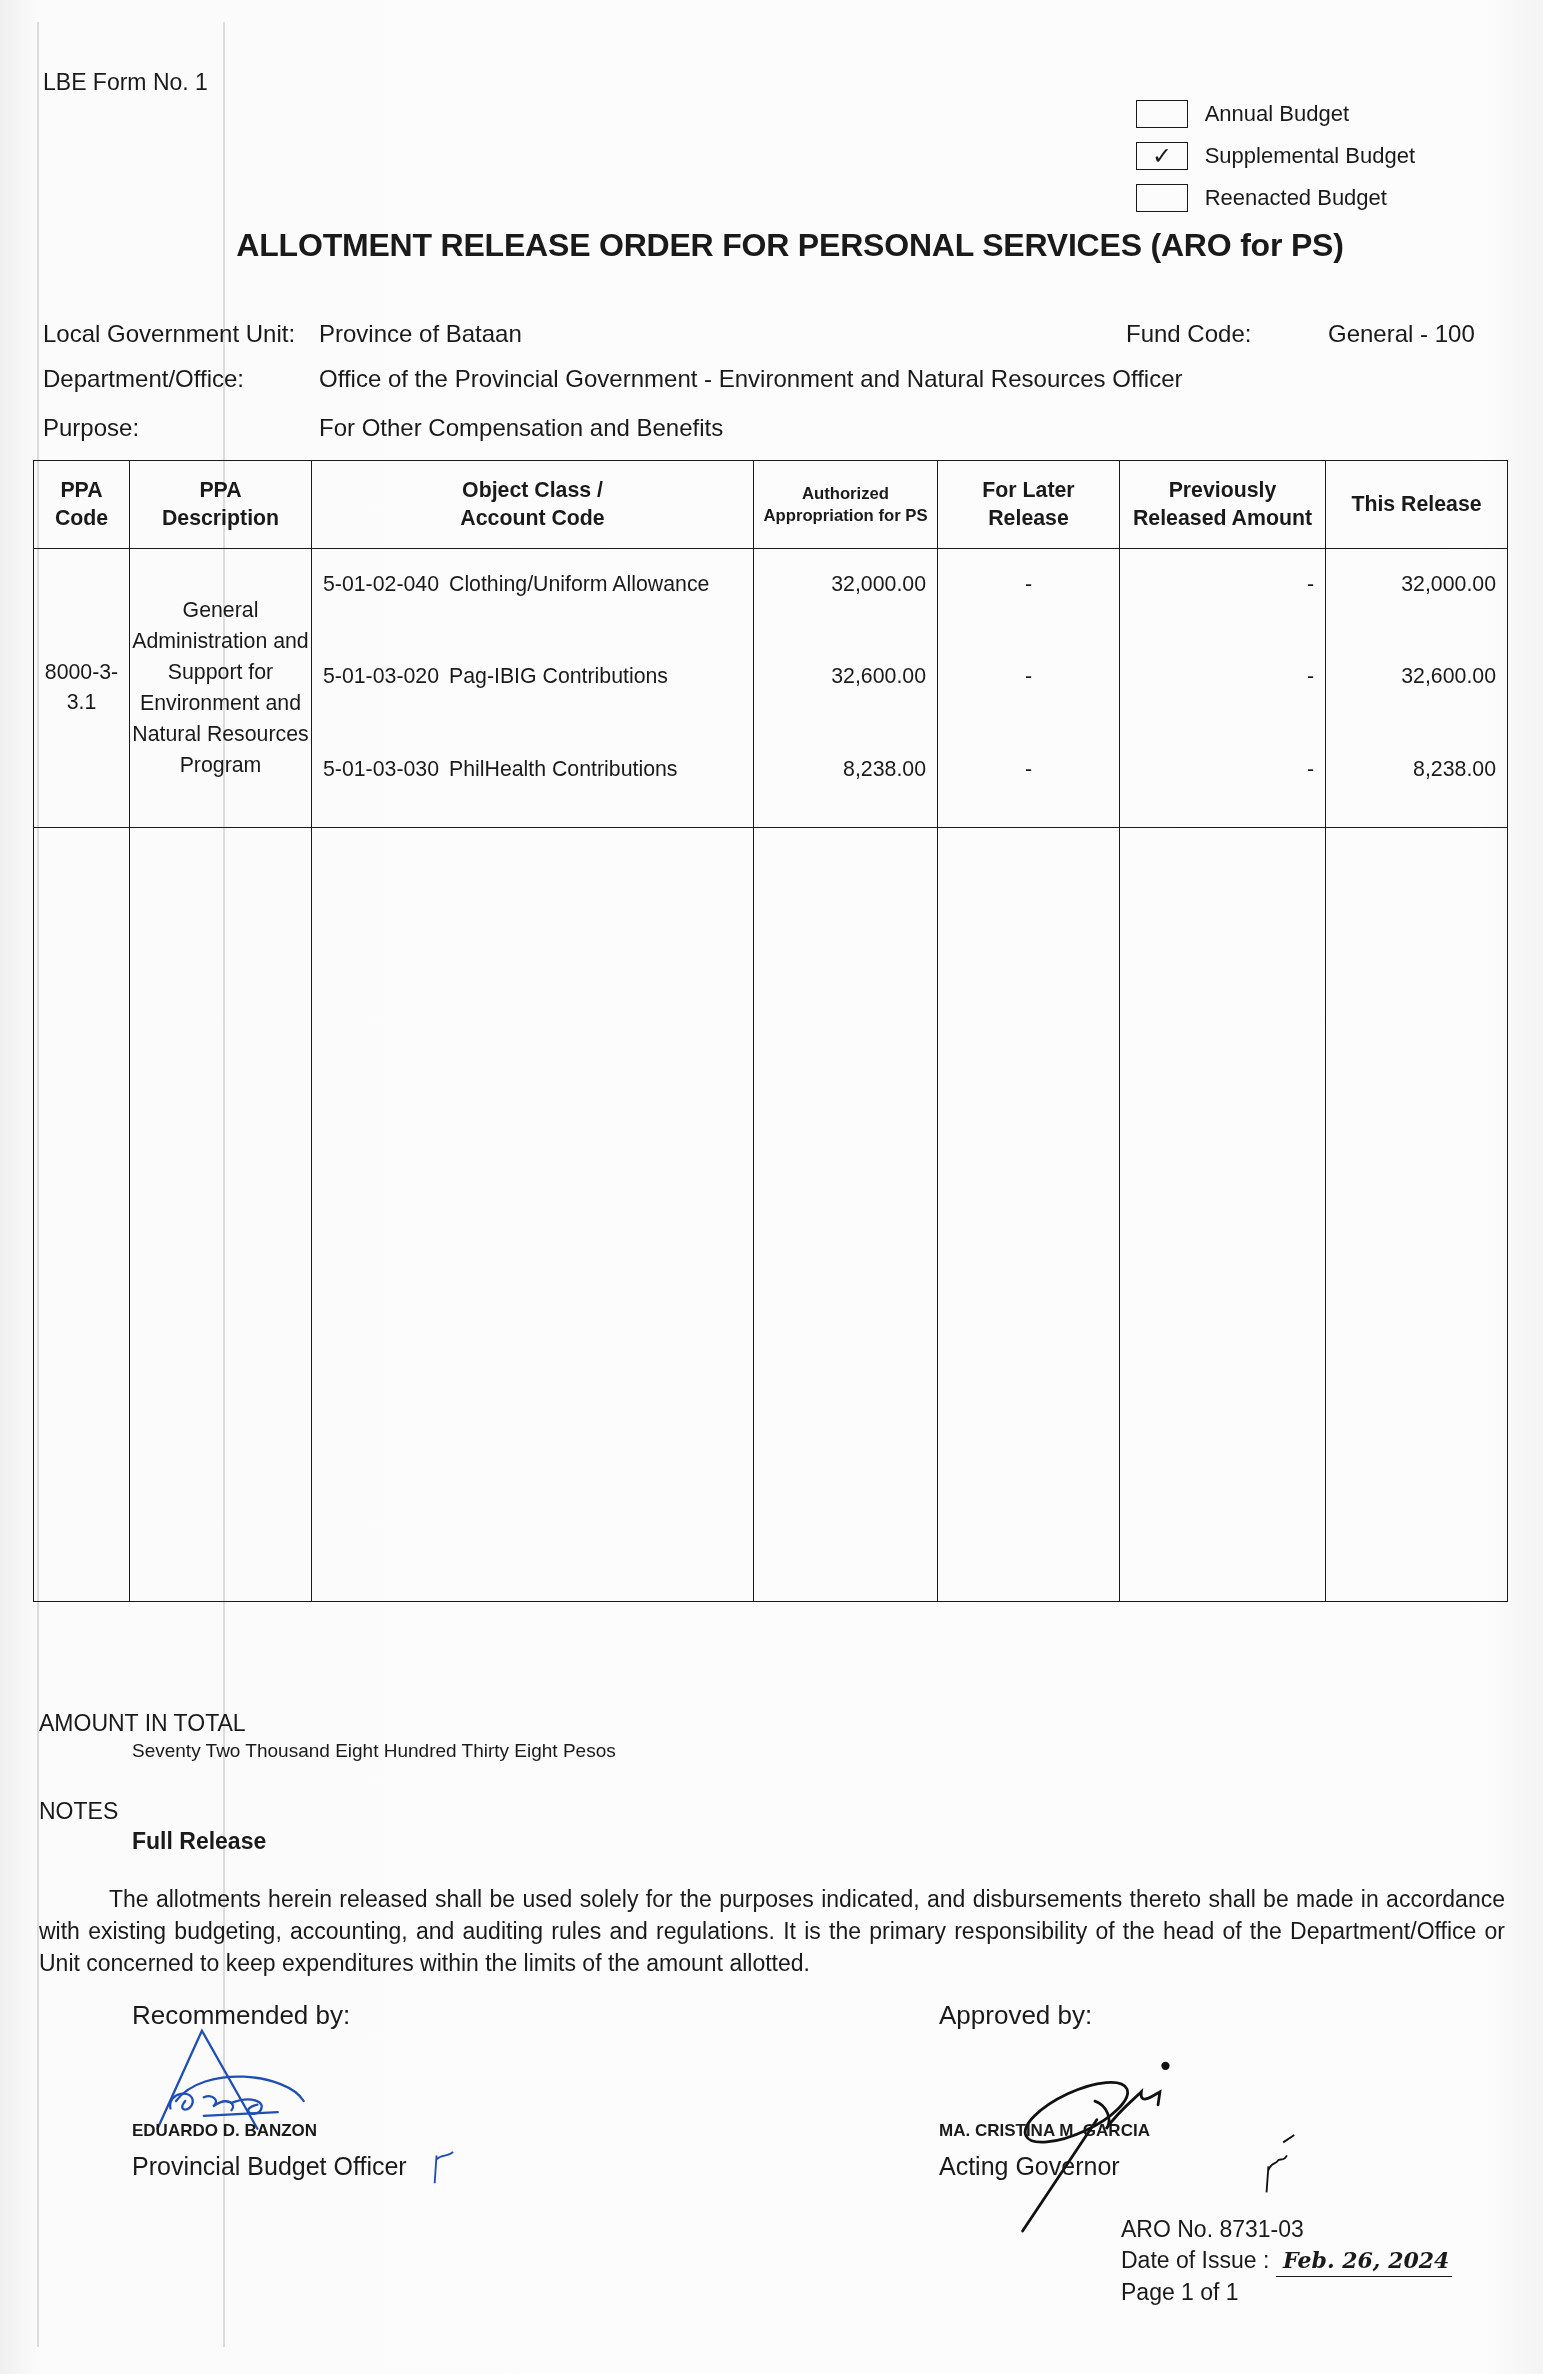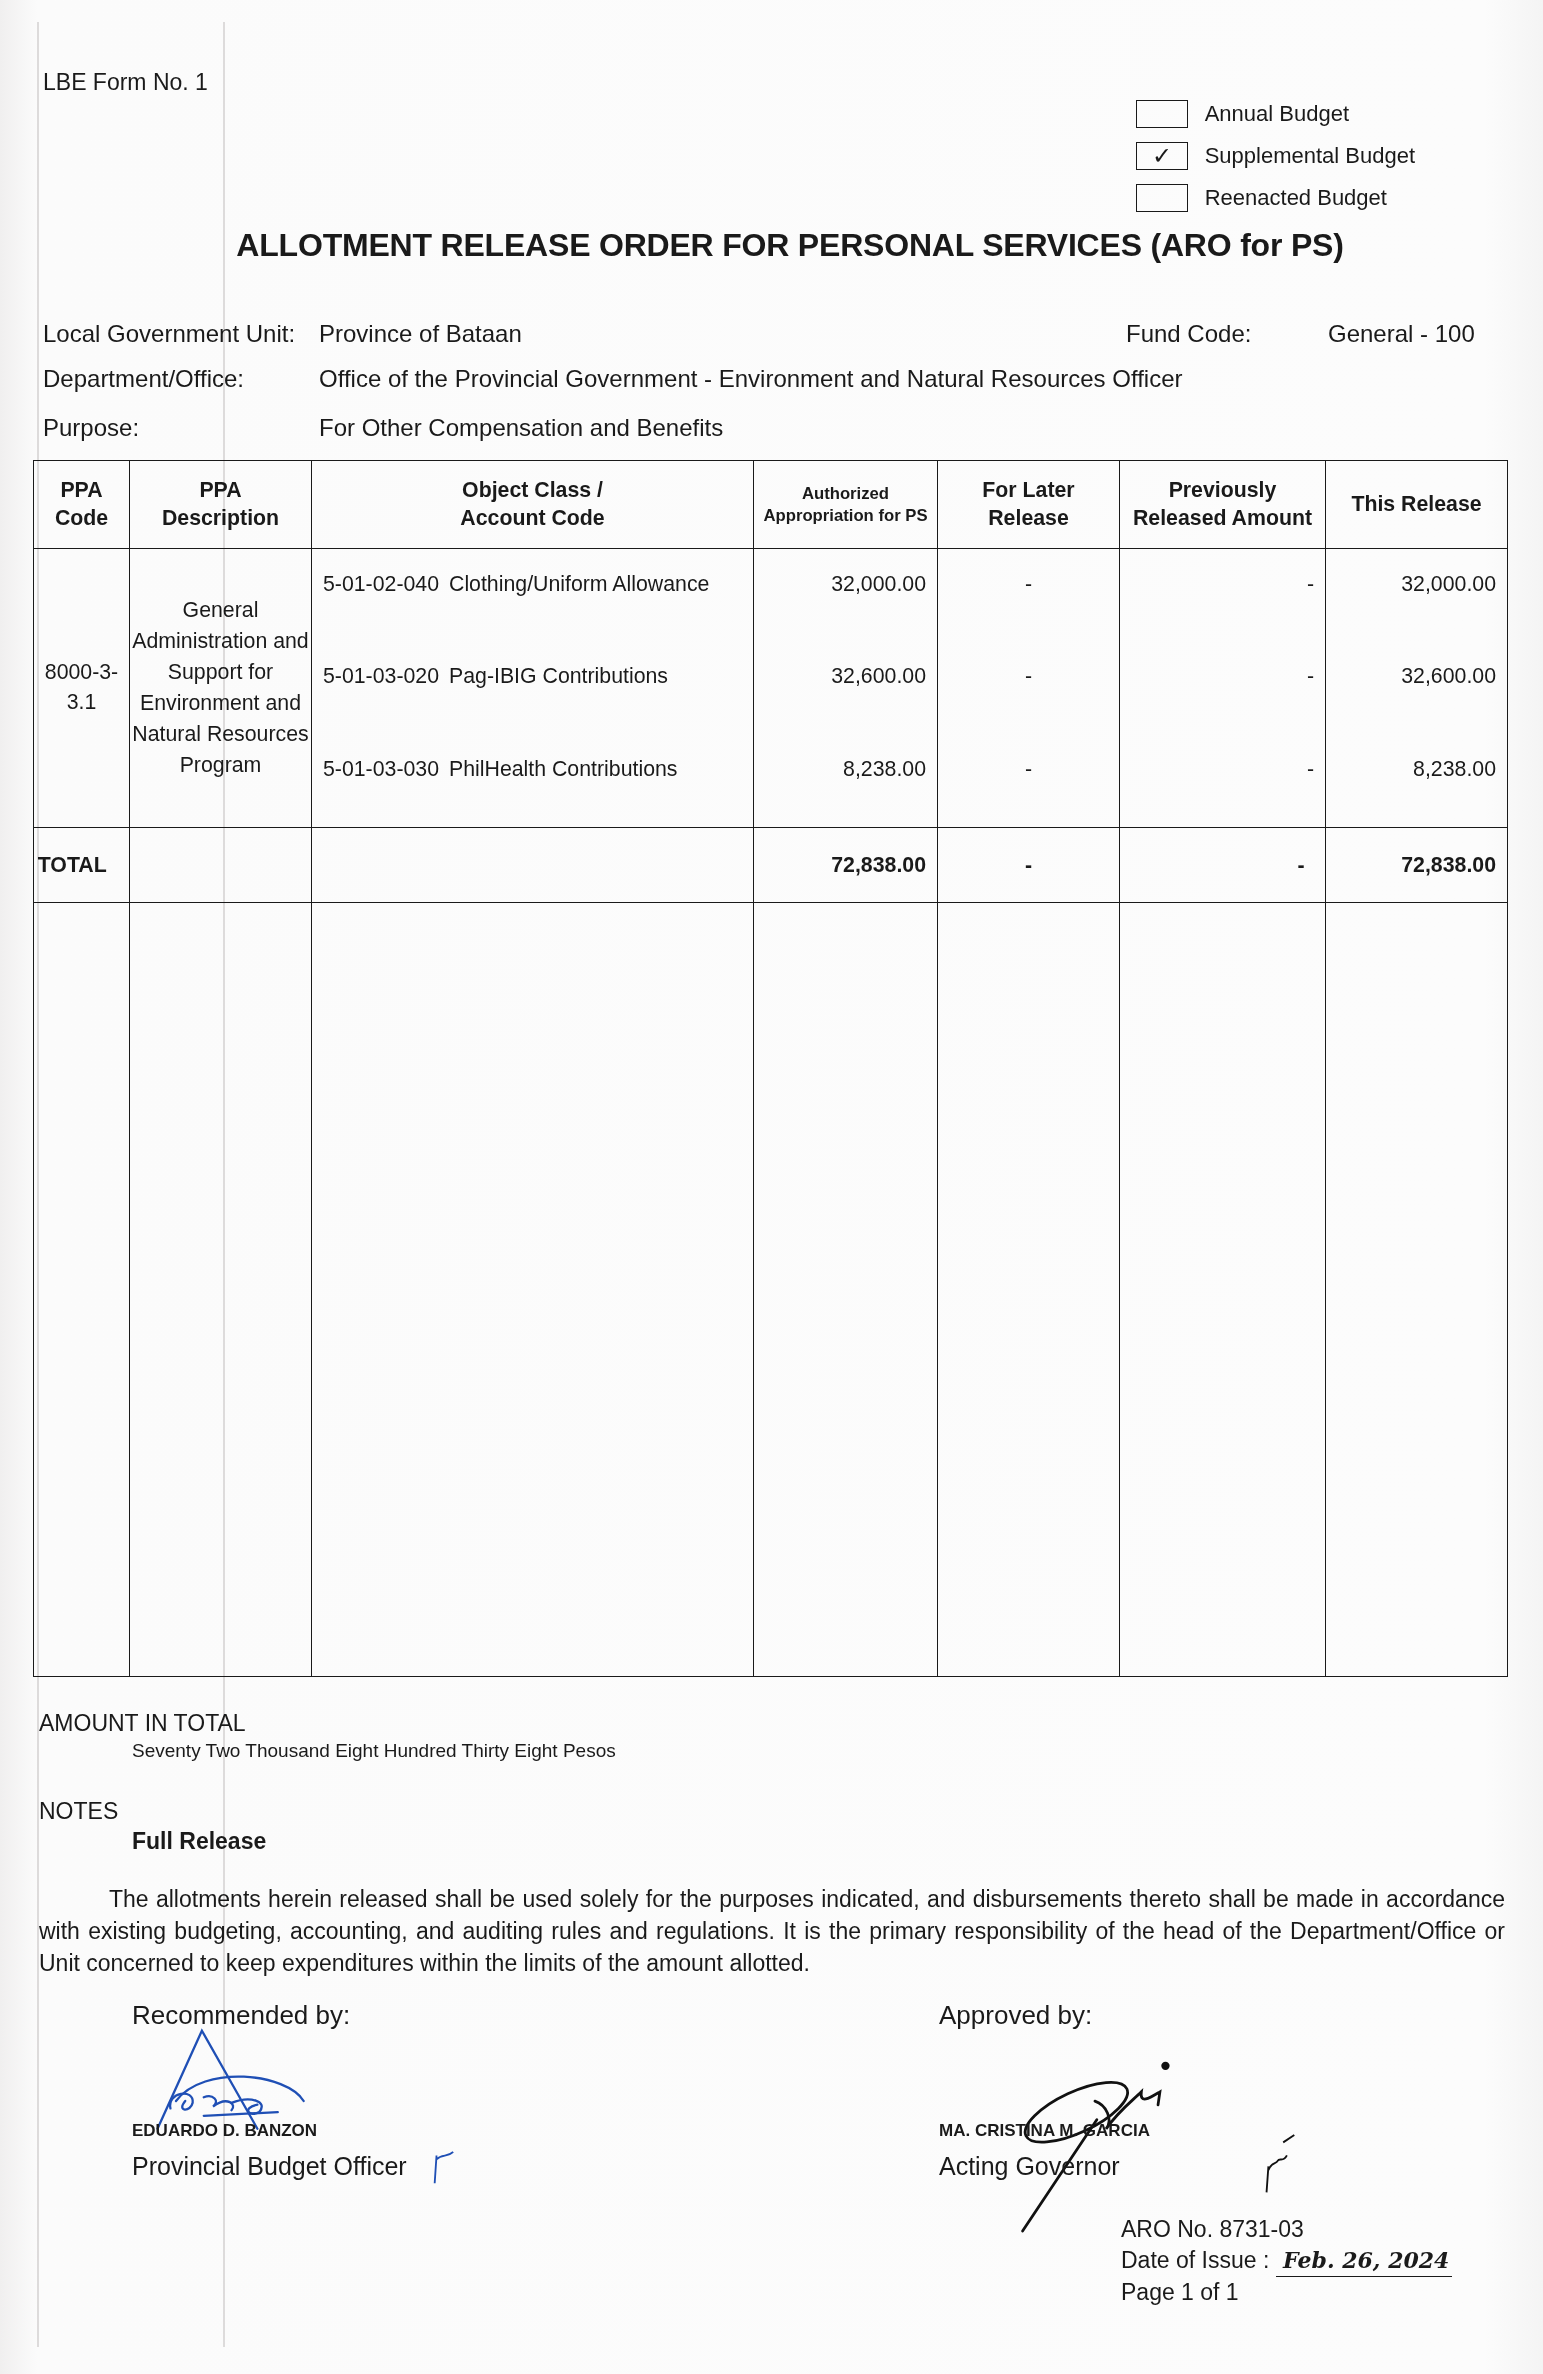--- a/index.html
+++ b/index.html
@@ -156,29 +156,20 @@
           </div>
         </td>
         <td>
           <div class="stack">
             <div class="right">32,000.00</div>
             <div class="right">32,600.00</div>
             <div class="right">8,238.00</div>
           </div>
         </td>
       </tr>
-      <tr class="total-row">
-        <td style="padding-left:3.7px">TOTAL</td>
-        <td></td>
-        <td></td>
-        <td class="right">72,838.00</td>
-        <td class="center">-</td>
-        <td class="right" style="padding-right:20.4px !important">-</td>
-        <td class="right">72,838.00</td>
-      </tr>
       <tr class="blank-row">
         <td></td>
           <td></td>
           <td></td>
         <td></td>
           <td></td>
           <td></td>
           <td></td>
       </tr>
     </tbody>

